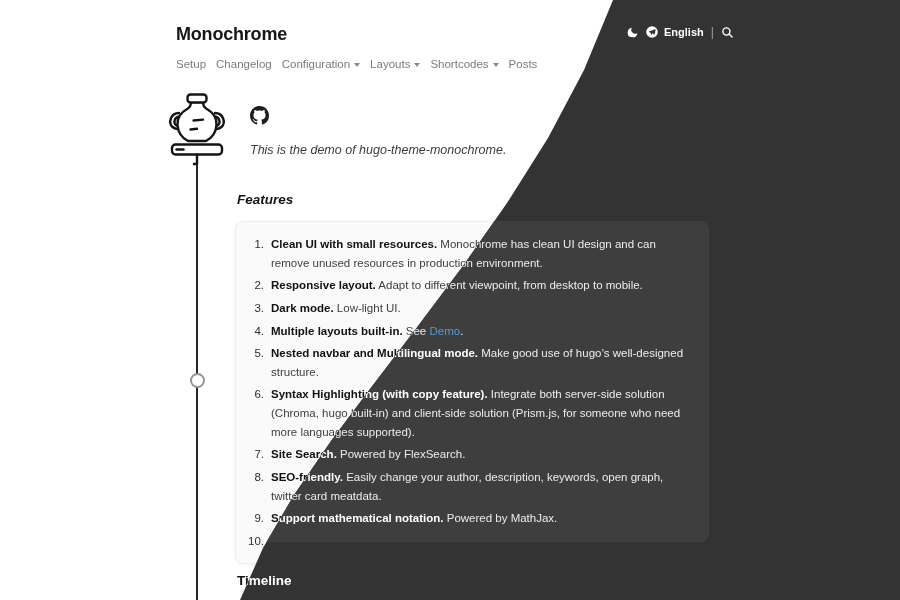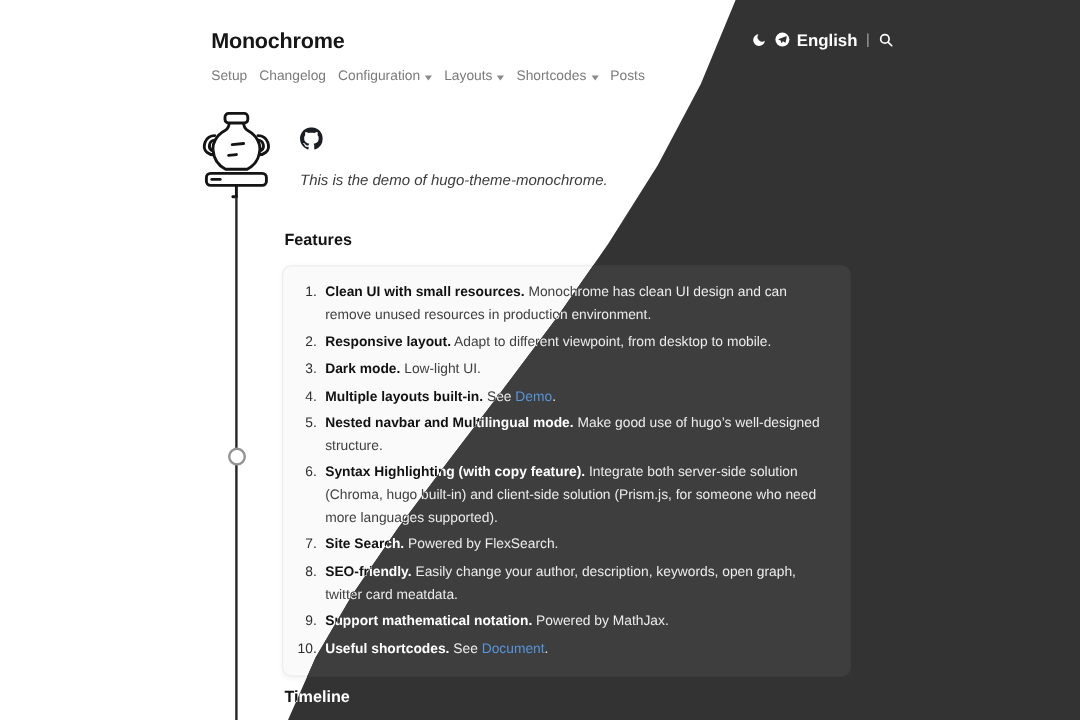--- a/index.html
+++ b/index.html
@@ -24,38 +24,38 @@
     border-right:3.5px solid transparent;border-top:4px solid #8a8a8a;margin-top:2px;}
   .dark .navbar{color:#ababab;}
   .dark .caret{border-top-color:#ababab;}
 
   .controls{position:absolute;left:626px;top:25px;display:flex;align-items:center;
     gap:6px;color:#1c1c1c;}
   .dark .controls{color:#ffffff;}
   .ctrl{display:flex;align-items:center;gap:5px;color:inherit;cursor:pointer;
     text-decoration:none;}
   .controls svg{display:block;}
-  .lang-label{font-size:14px;font-weight:600;}
+  .lang-label{font-size:11px;font-weight:600;}
   .sep{color:#777;font-size:12px;margin:0 1px;}
   .dark .sep{color:#a5a5a5;}
 
   .vase{position:absolute;left:166px;top:92px;color:#141414;}
   .dark .vase{color:#ffffff;}
   .tl-line{position:absolute;left:196px;top:164px;width:2px;height:436px;background:#262626;}
   .dark .tl-line{background:#dddddd;}
   .tl-node{position:absolute;left:190px;top:373px;width:11px;height:11px;
     border:2px solid #949494;border-radius:50%;background:#ffffff;}
 
   .gh{position:absolute;left:250px;top:106px;color:#1a1e22;cursor:pointer;}
   .dark .gh{color:#ffffff;}
   .demo-text{position:absolute;left:250px;top:143px;margin:0;font-size:12.5px;color:#3c3c3c;font-style:italic;}
   .dark .demo-text{color:#eeeeee;}
 
   .features-heading{position:absolute;left:237px;top:192px;margin:0;
-    font-size:13.5px;font-weight:700;color:#141414;}
+    font-size:13.5px;font-weight:700;color:#141414;font-style:italic;}
   .dark .features-heading{color:#ffffff;}
 
   .card{position:absolute;left:235px;top:221px;width:474px;box-sizing:border-box;
     background:#fafafa;border:1px solid #ededed;border-radius:8px;
     box-shadow:0 1px 4px rgba(0,0,0,0.05);padding:13px 16px 13px 9px;}
   .dark .card{background:#3e3e3e;border-color:#3e3e3e;box-shadow:none;}
   .card ol{margin:0;padding:0;list-style:none;}
   .card li{position:relative;padding-left:26px;font-size:11.5px;line-height:1.62;
     color:#404040;margin-bottom:4px;}
   .card li:last-child{margin-bottom:0;}
@@ -254,20 +254,19 @@
       <ol>
         <li><span class="num">1.</span><b>Clean UI with small resources.</b><span> Monochrome has clean UI design and can remove unused resources in production environment.</span><span></span></li>
         <li><span class="num">2.</span><b>Responsive layout.</b><span> Adapt to different viewpoint, from desktop to mobile.</span><span></span></li>
         <li><span class="num">3.</span><b>Dark mode.</b><span> Low-light UI.</span><span></span></li>
         <li><span class="num">4.</span><b>Multiple layouts built-in.</b><span> See </span><a class="lnk">Demo</a><span>.</span></li>
         <li><span class="num">5.</span><b>Nested navbar and Multilingual mode.</b><span> Make good use of hugo’s well-designed structure.</span><span></span></li>
         <li><span class="num">6.</span><b>Syntax Highlighting (with copy feature).</b><span> Integrate both server-side solution (Chroma, hugo built-in) and client-side solution (Prism.js, for someone who need more languages supported).</span><span></span></li>
         <li><span class="num">7.</span><b>Site Search.</b><span> Powered by FlexSearch.</span><span></span></li>
         <li><span class="num">8.</span><b>SEO-friendly.</b><span> Easily change your author, description, keywords, open graph, twitter card meatdata.</span><span></span></li>
         <li><span class="num">9.</span><b>Support mathematical notation.</b><span> Powered by MathJax.</span><span></span></li>
-        <li><span class="num">10.</span><b>Useful shortcodes.</b><span> See </span><a class="lnk">Document</a><span>.</span></li>
       </ol>
     </div>
 
     <h2 class="timeline-heading">Timeline</h2>
   </div>
 </div>
 </div>
 
 </body></html>

